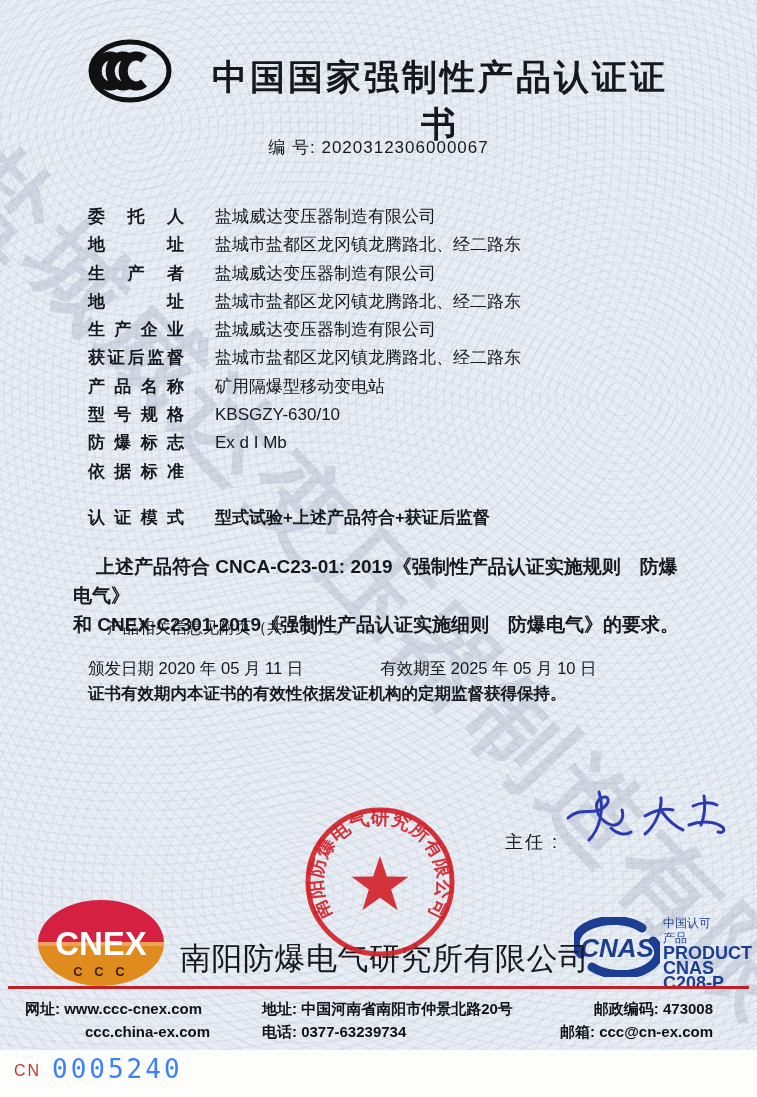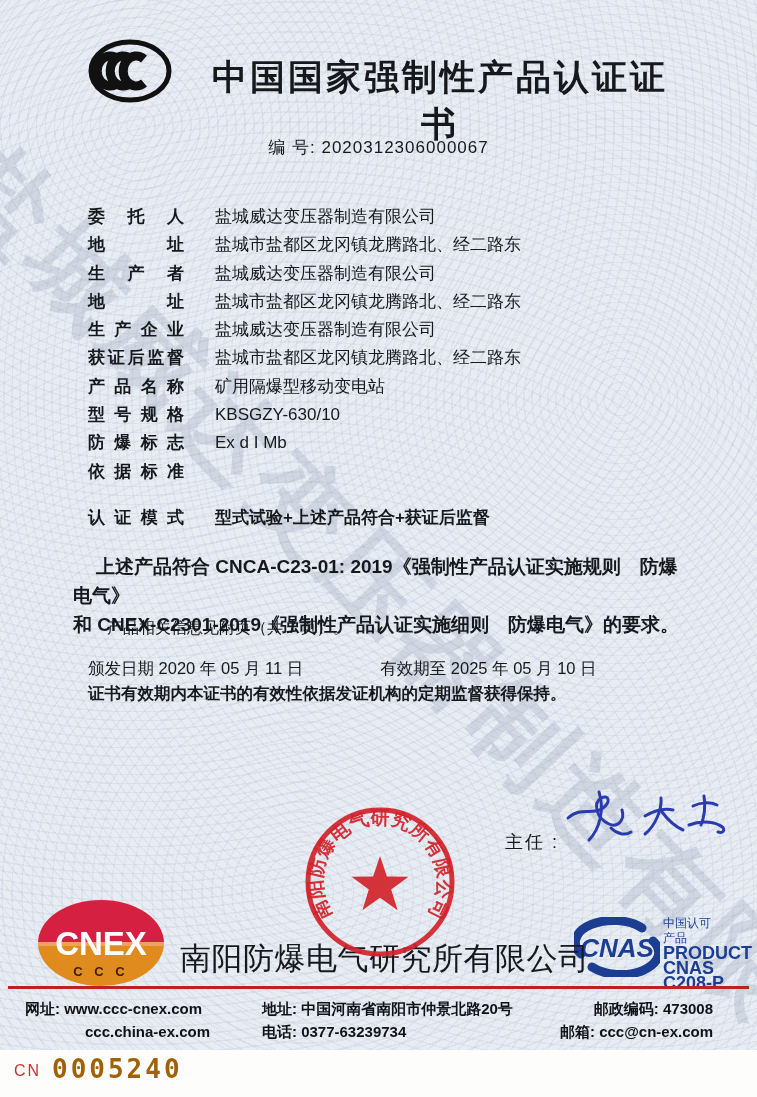--- a/index.html
+++ b/index.html
@@ -43,21 +43,21 @@
   .cnas-txt{left:663px;top:916px;font-size:12px;line-height:15px;color:#1c3e92;font-weight:500;}
   .cnas-txt .b{font-weight:bold;font-size:18px;}
   .redline{left:8px;top:986px;width:741px;height:3px;background:#c01f26;}
   .footer{top:997px;font-size:15px;font-weight:600;line-height:23px;color:#101216;}
   .fc1{left:25px;}
   .fc1 .l2{margin-left:60px;}
   .fc2{left:262px;}
   .fc3{right:18px;text-align:right;}
   .bottomstrip{left:0;top:1050px;width:757px;height:47px;background:#fdfdfb;}
   .cn-code{left:14px;top:1062px;font-family:Liberation Sans, sans-serif;font-size:16px;color:#c5352f;letter-spacing:2px;}
-  .cn-num{left:52px;top:1054px;font-family:"DejaVu Sans Mono","Liberation Mono",monospace;font-size:26px;font-weight:bold;color:#a16207;letter-spacing:3px;}
+  .cn-num{left:52px;top:1054px;font-family:"DejaVu Sans Mono","Liberation Mono",monospace;font-size:26px;font-weight:normal;color:#3b82f6;letter-spacing:3px;}
 </style>
 </head>
 <body>
 
 <div class="page">
   <div class="paper">
 
     <div class="abs watermark">盐城威达变压器制造有限公司</div>
 
     <div class="content">

